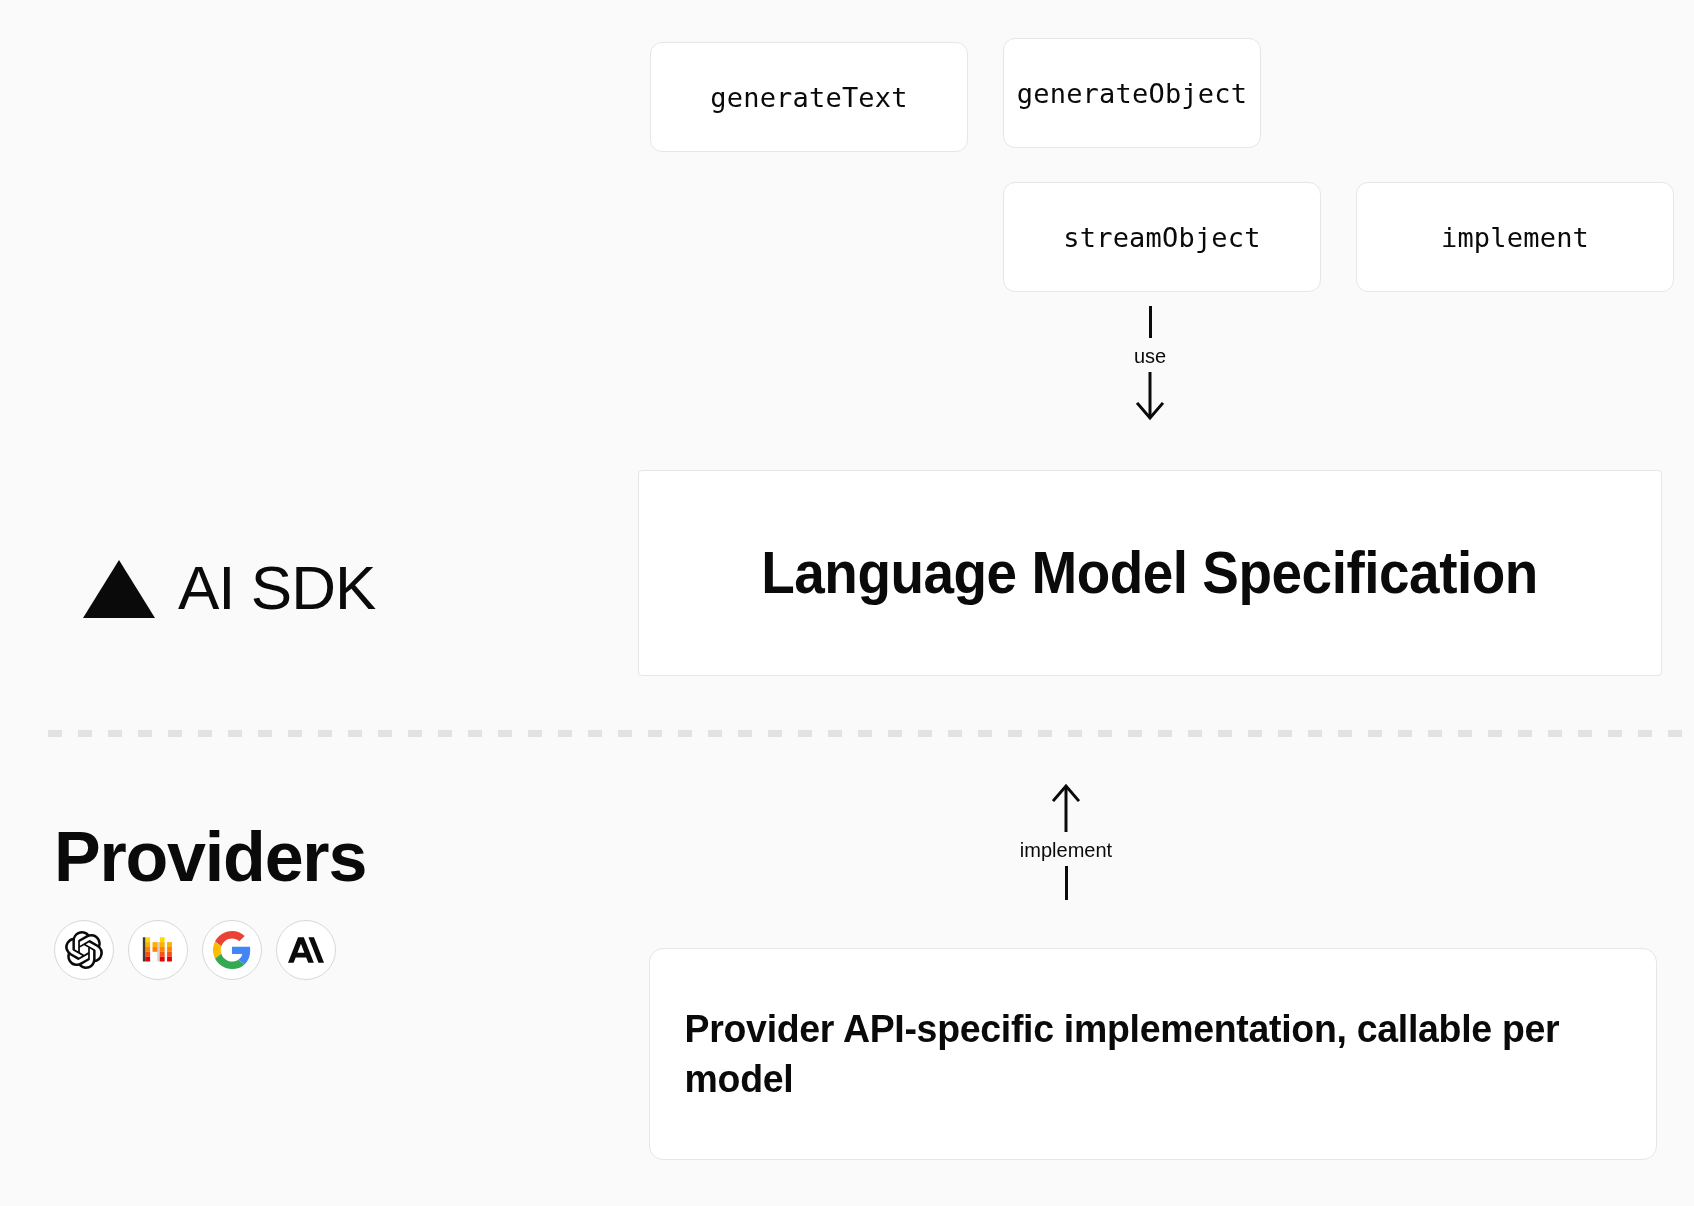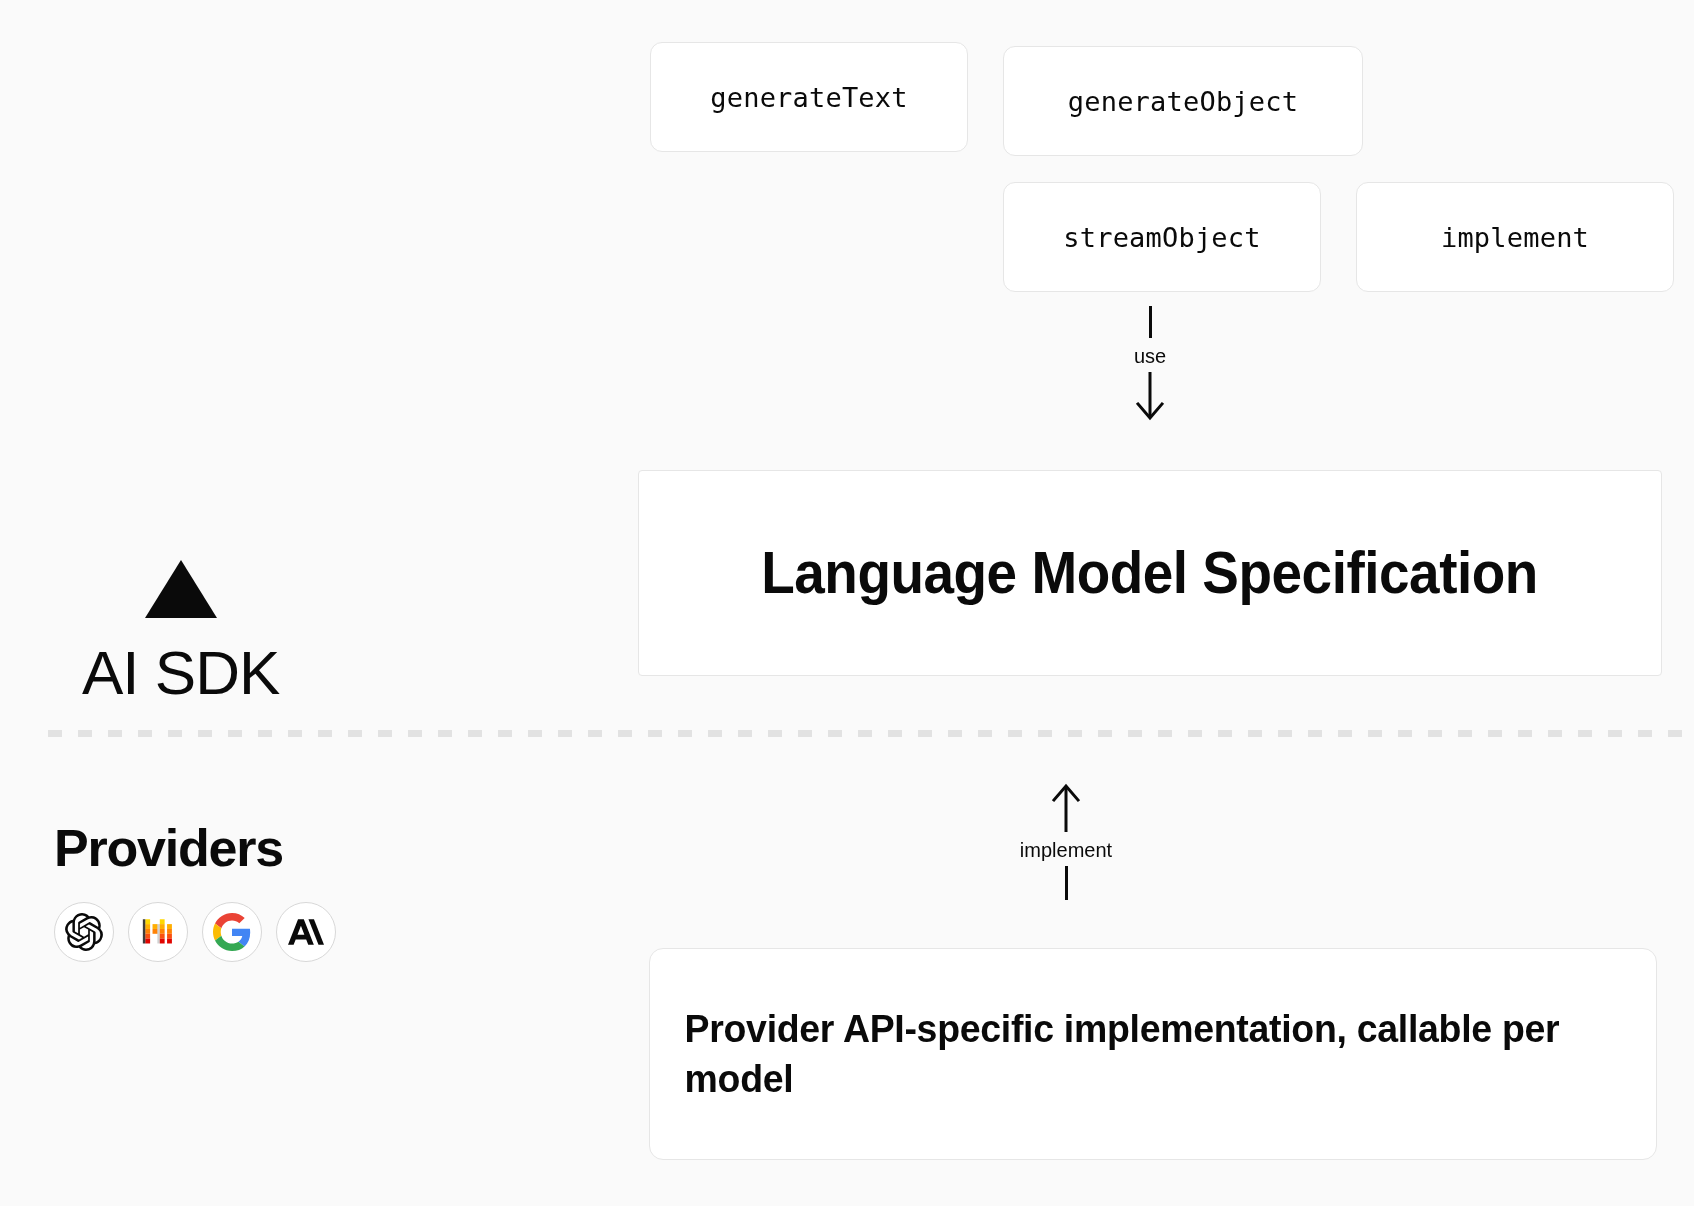--- a/index.html
+++ b/index.html
@@ -43,21 +43,21 @@
   .fn-label {
     font-family: "DejaVu Sans Mono", "Liberation Mono", monospace;
     font-size: 27px;
     color: #0a0a0a;
     letter-spacing: 0.2px;
     white-space: nowrap;
   }
 
   
   #card-generateText   { left: 638px;  top: 42px;  width: 318px; }
-  #card-generateObject { left: 991px;  top: 46px;  width: 360px; }
+  #card-generateObject { left: 991px;  top: 38px;  width: 258px; }
 
   
   #card-streamText   { left: 638px;  top: 182px; width: 318px; }
   #card-streamObject { left: 991px;  top: 182px; width: 318px; }
   #card-streamUI     { left: 1344px; top: 182px; width: 318px; }
 
   
   #use-connector {
     position: absolute;
     left: 1085px;
@@ -101,21 +101,20 @@
   }
 
   
   #brand-aisdk {
     position: absolute;
     left: 82px;
     top: 556px;
     display: flex;
     align-items: center;
     gap: 22px;
-    flex-direction: column;
   }
   #brand-triangle { display: block; }
   #brand-aisdk-text {
     font-size: 62px;
     color: #0a0a0a;
     letter-spacing: -1px;
     line-height: 1;
     white-space: nowrap;
   }
 
@@ -133,21 +132,21 @@
     );
   }
 
   
   #providers-block {
     position: absolute;
     left: 54px;
     top: 822px;
   }
   #providers-title {
-    font-size: 52px;
+    font-size: 70px;
     font-weight: bold;
     color: #0a0a0a;
     letter-spacing: -1.2px;
     line-height: 1;
     margin: 0 0 28px 0;
     white-space: nowrap;
   }
   #provider-logos {
     display: flex;
     align-items: center;

